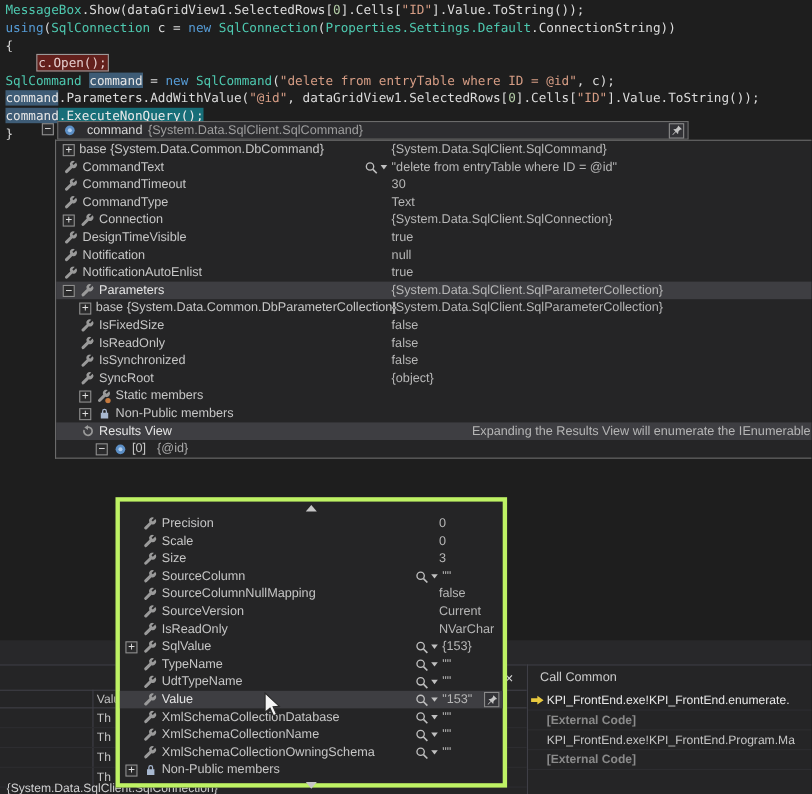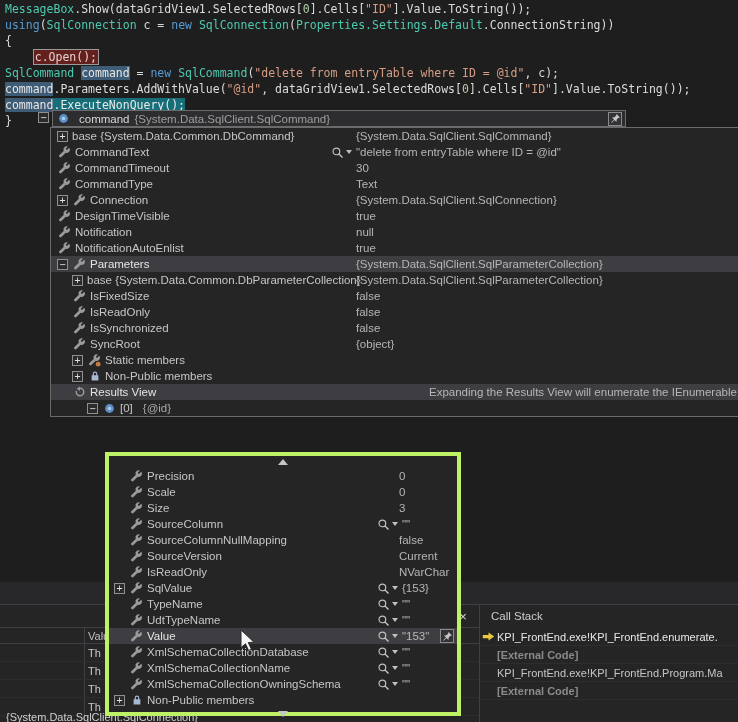--- a/index.html
+++ b/index.html
@@ -111,21 +111,21 @@
     <div class="locals-rows">
         <div class="lp-row"><span class="lp-text">Th</span></div>
         <div class="lp-row"><span class="lp-text">Th</span></div>
         <div class="lp-row"><span class="lp-text">Th</span></div>
         <div class="lp-row"><span class="lp-text">Th</span></div>
       </div>
     <div class="locals-bottom">{System.Data.SqlClient.SqlConnection}</div>
   </div>
 
   <div class="callstack-panel">
-    <div class="cs-title">Call Stack</div>
+    <div class="cs-title">Call Common</div>
     <div>
         <div class="cs-row cur">
           <span class="cs-arrow">
             <svg width="13" height="11" viewBox="0 0 16 12">
               <path d="M1 4 h7 V1 l7 5 -7 5 V8 H1 Z" fill="#E8C93F"></path>
             </svg>
           </span>
           <span class="cs-text">KPI_FrontEnd.exe!KPI_FrontEnd.enumerate.</span>
         </div>
         <div class="cs-row ext">

